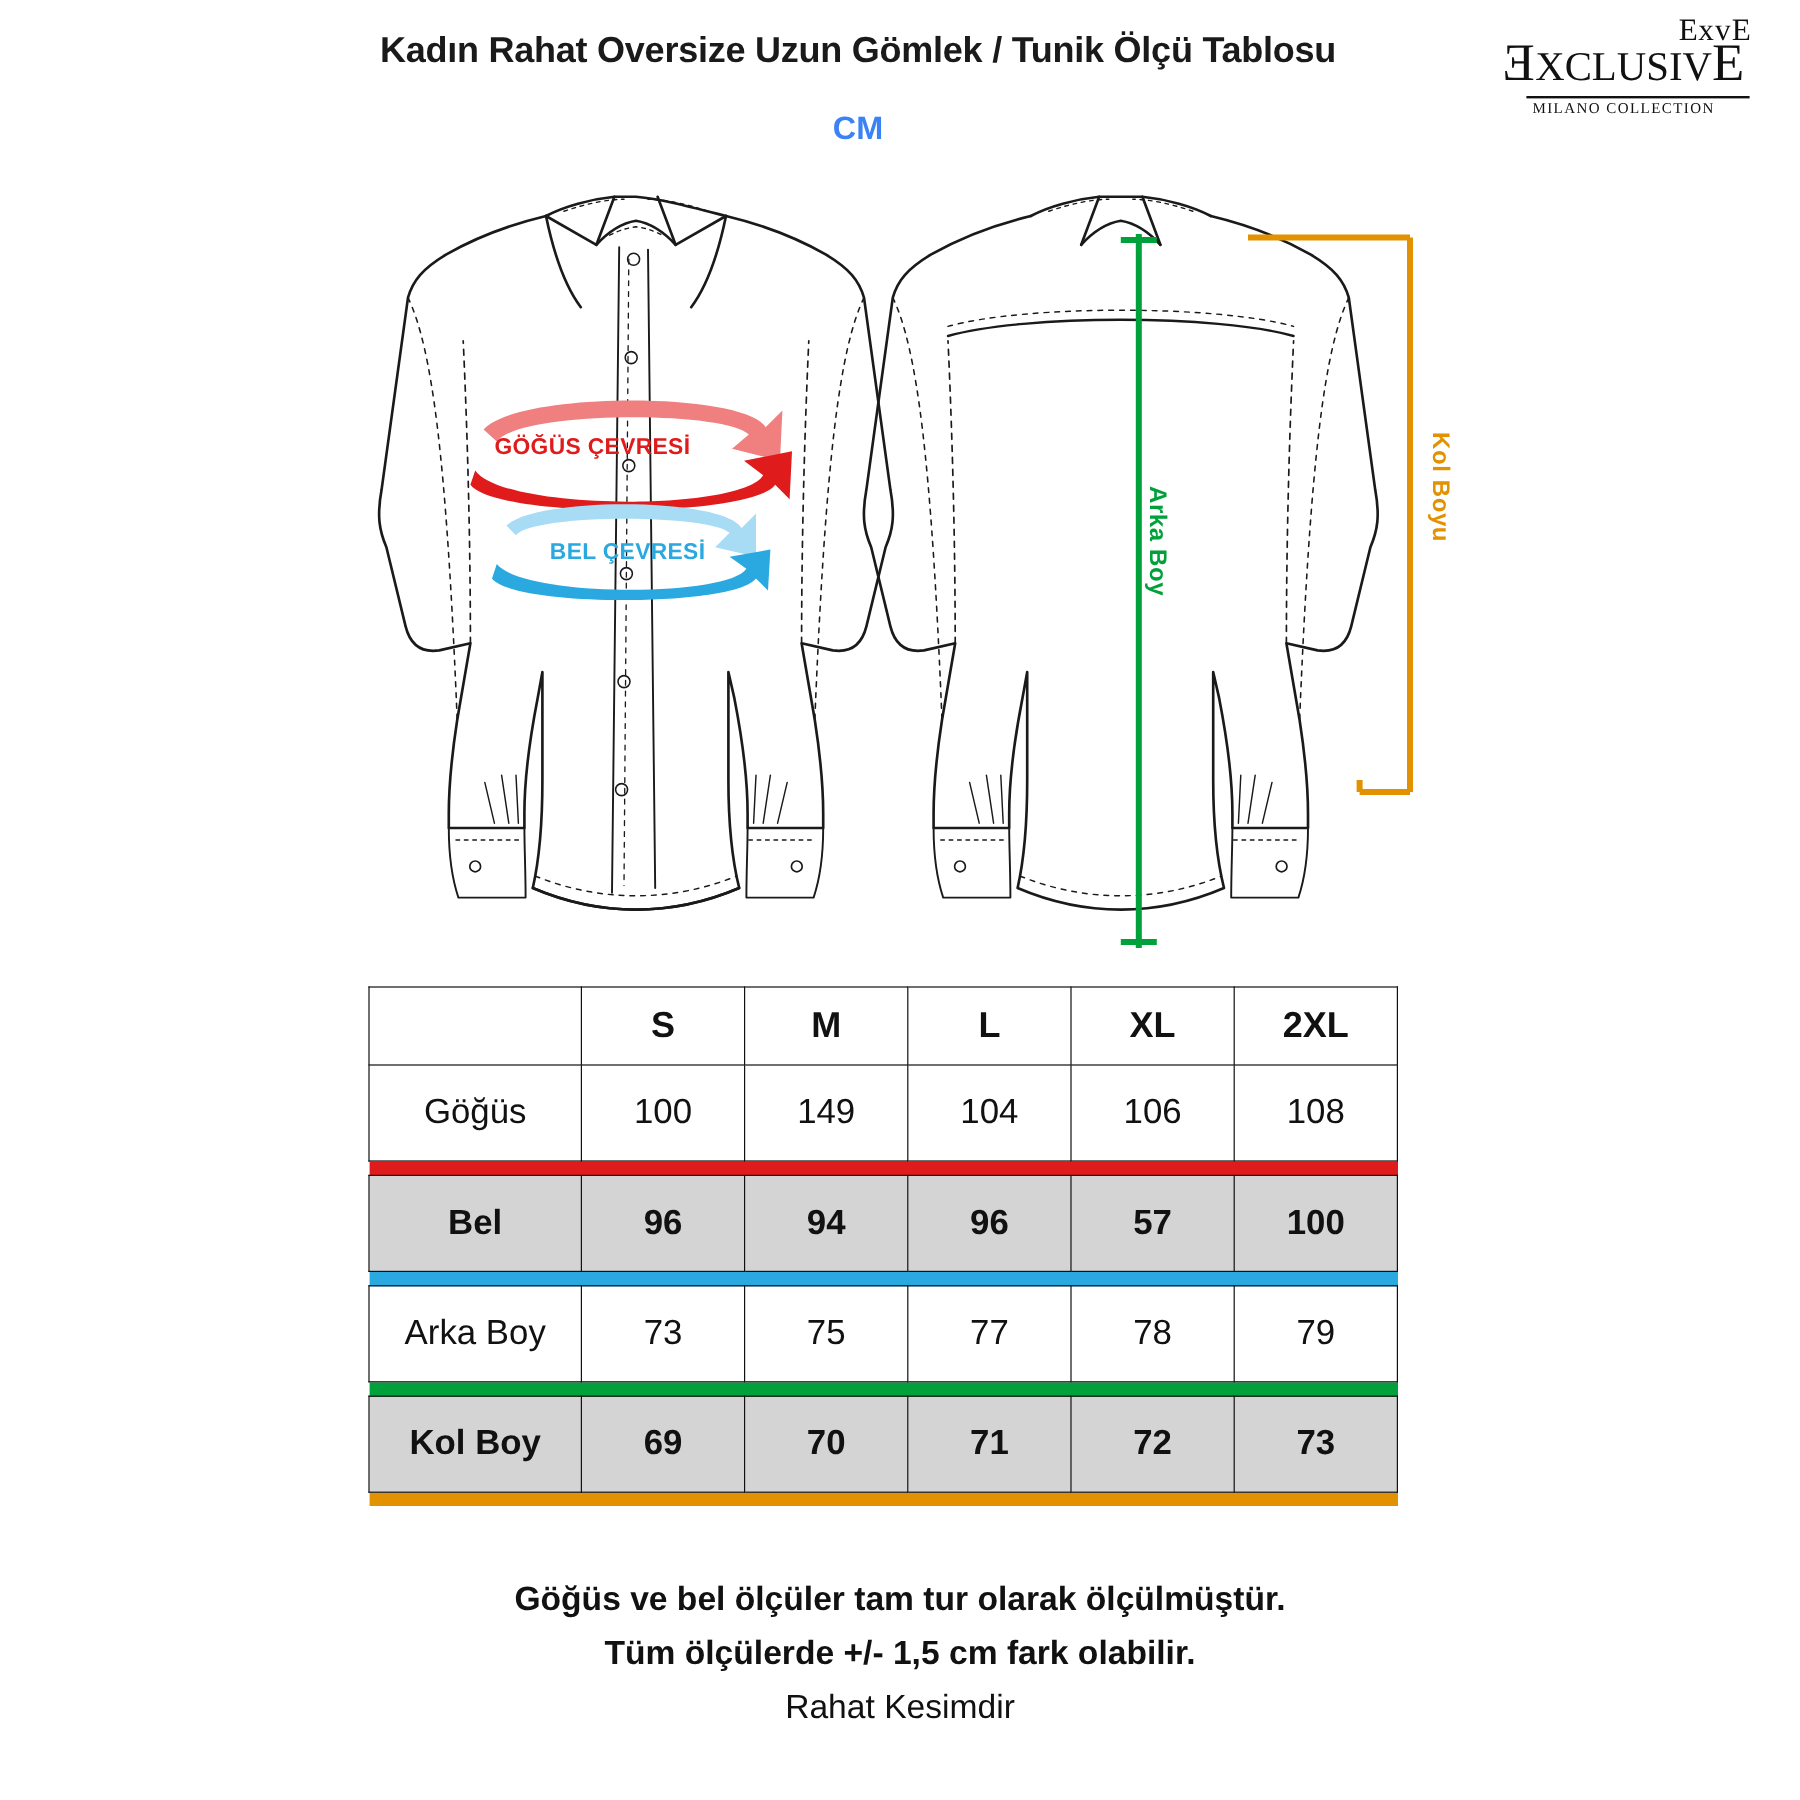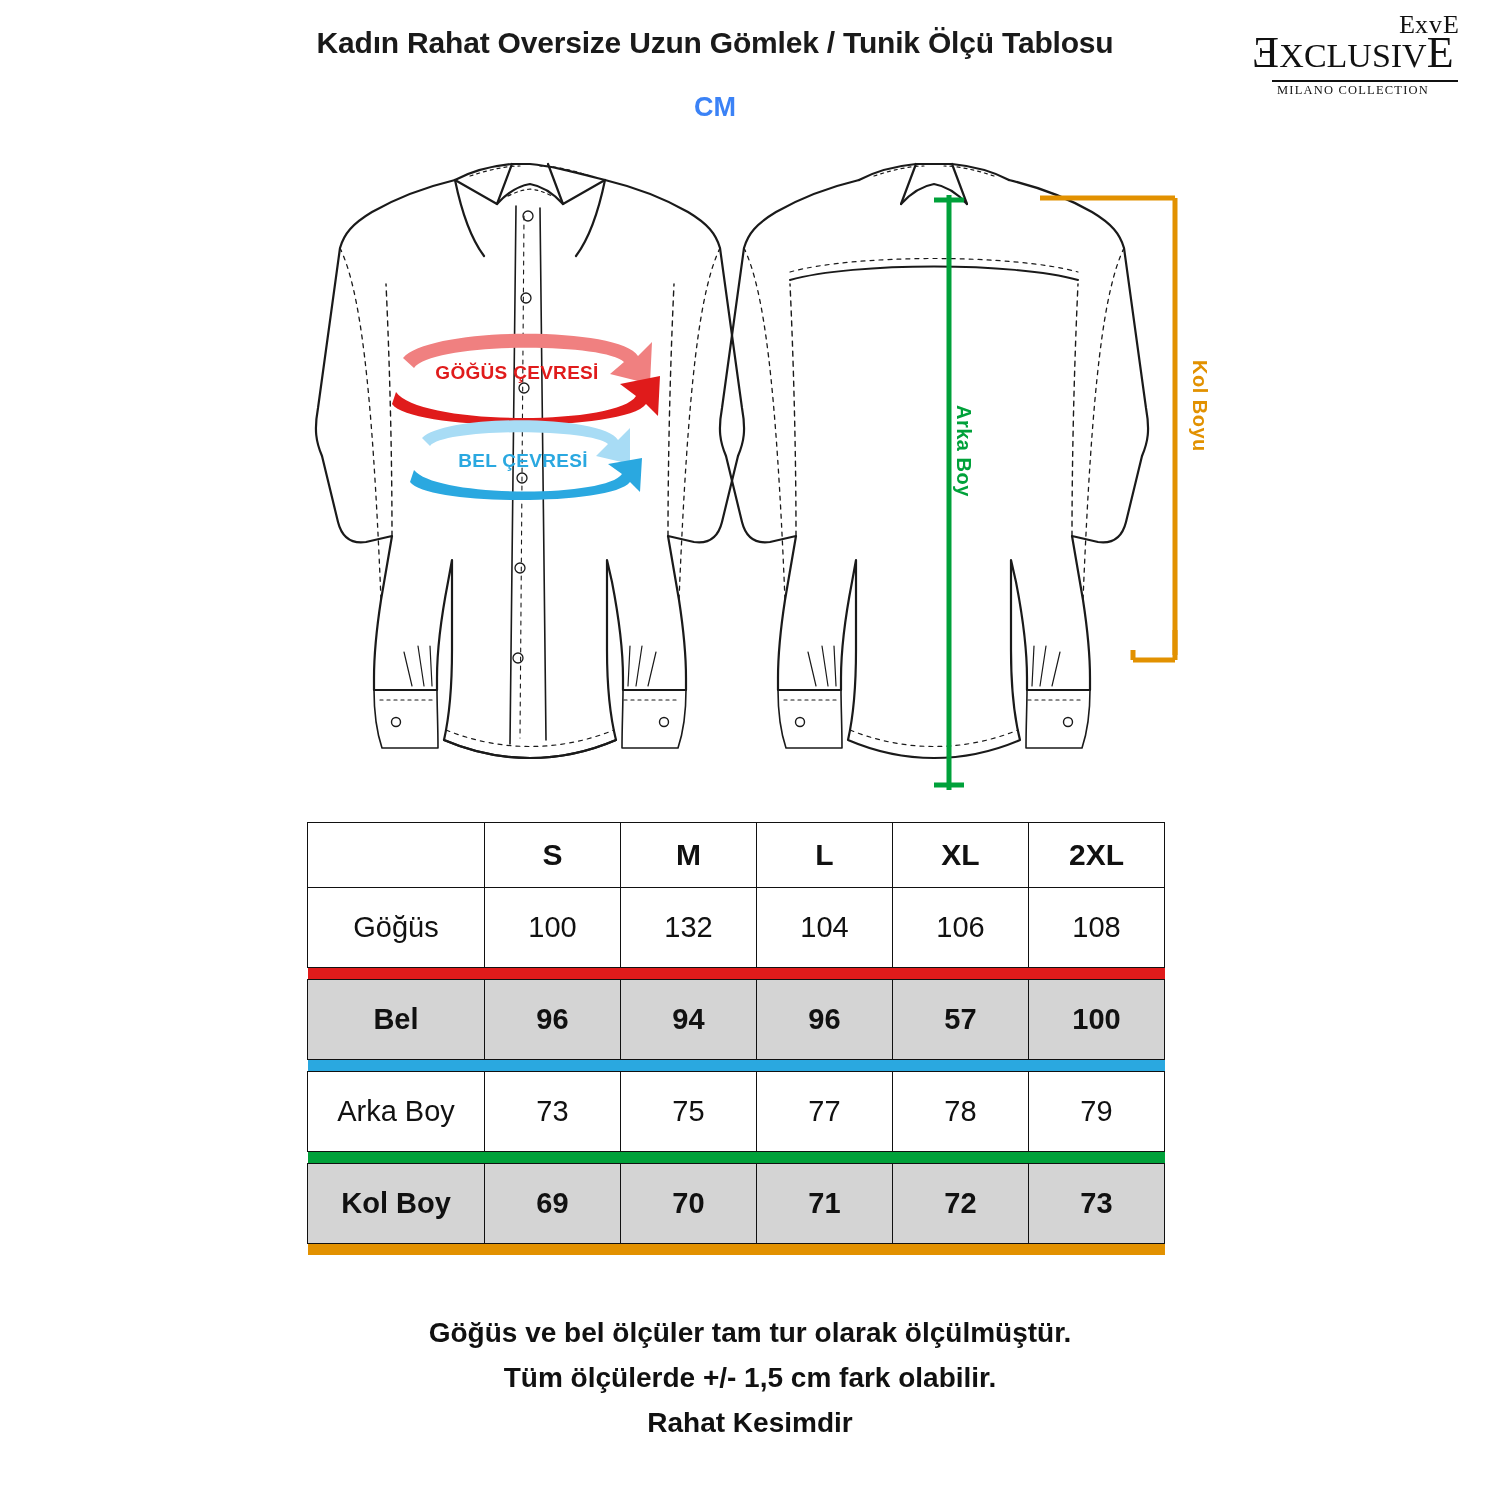--- a/index.html
+++ b/index.html
@@ -128,21 +128,21 @@
   #label-kol-boyu {
     left: 1188px;
     top: 230px;
     color: #e29100;
   }
   #label-gogus {
     position: absolute;
     left: 412px;
     top: 232px;
     width: 210px;
-    text-align: center;
+    text-align: left;
     font-size: 19px;
     font-weight: bold;
     color: #e01b1b;
     letter-spacing: 0.3px;
   }
   #label-bel {
     position: absolute;
     left: 438px;
     top: 320px;
     width: 170px;
@@ -207,21 +207,21 @@
     width: 1500px;
     text-align: center;
   }
   #notes div {
     font-size: 28px;
     font-weight: bold;
     line-height: 45px;
     color: #111;
   }
   #notes div.last {
-    font-weight: bold;
+    font-weight: normal;
   }
 </style>
 </head>
 <body>
 
 <div id="header">
   <div id="title">Kadın Rahat Oversize Uzun Gömlek / Tunik Ölçü Tablosu</div>
   <div id="subtitle">CM</div>
 
   <div id="logo">
@@ -449,21 +449,21 @@
       <th>M</th>
       <th>L</th>
       <th>XL</th>
       <th>2XL</th>
     </tr>
   </thead>
   <tbody>
     <tr>
       <td class="rowlabel">Göğüs</td>
       <td>100</td>
-      <td>132</td>
+      <td>149</td>
       <td>104</td>
       <td>106</td>
       <td>108</td>
     </tr>
     <tr class="sep sep-red">
       <td colspan="6"></td>
     </tr>
     <tr class="shaded">
       <td class="rowlabel">Bel</td>
       <td>96</td>

